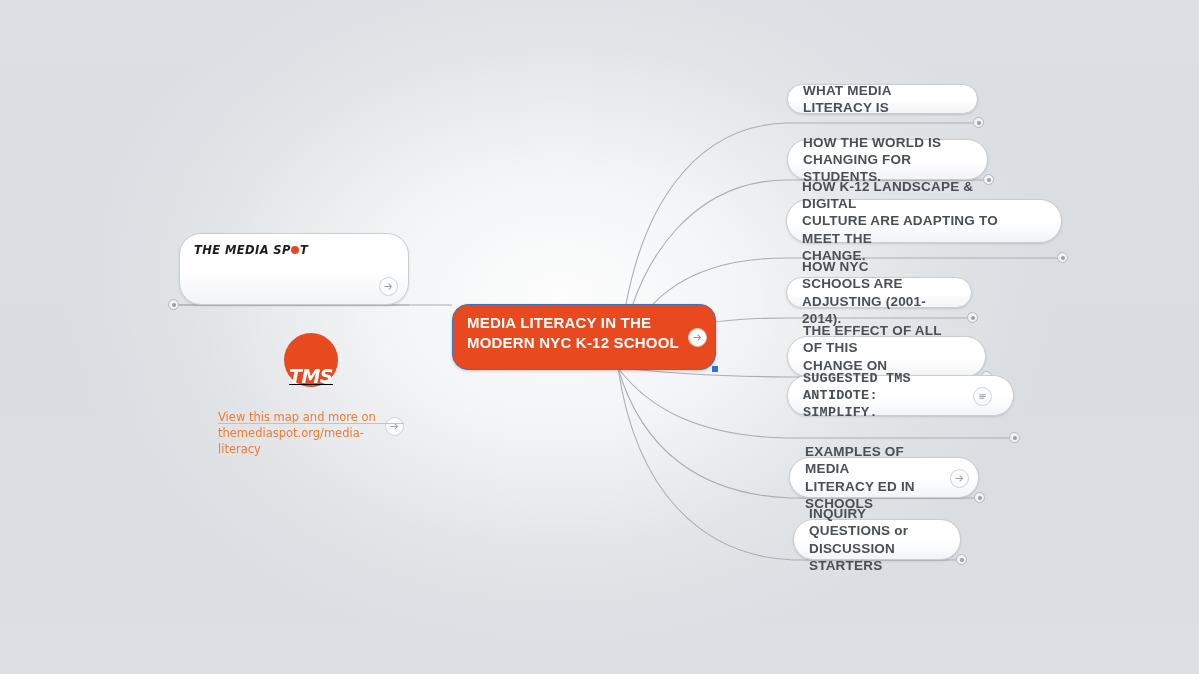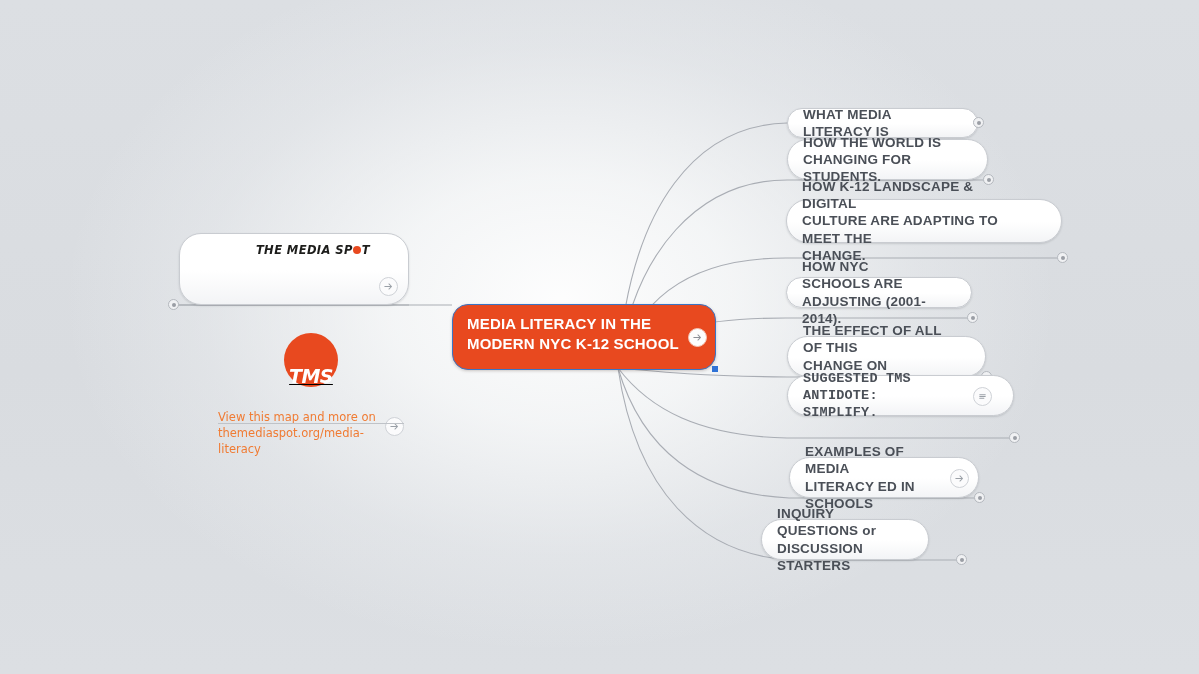--- a/index.html
+++ b/index.html
@@ -94,22 +94,22 @@
     left: 452px;
     top: 304px;
     width: 264px;
     height: 66px;
     border-radius: 16px;
     background: #e8491f;
     border: 1px solid #3a74c4;
     box-sizing: border-box;
     box-shadow: 0 1px 3px rgba(70,50,40,0.25);
     display: flex;
-    align-items: flex-end;
-    padding: 16px 14px;
+    align-items: flex-start;
+    padding: 8px 14px;
   }
   #central .ctext {
     font-size: 15px;
     font-weight: bold;
     color: #ffffff;
     line-height: 1.3;
     letter-spacing: 0.2px;
     white-space: pre-line;
   }
   #central .badge {
@@ -130,21 +130,21 @@
     position: absolute;
     left: 179px;
     top: 233px;
     width: 230px;
     height: 72px;
     border-radius: 22px;
     padding: 7px 38px 8px 14px;
     display: block;
   }
   .tms-logo {
-    text-align: right;
+    text-align: left;
     font-size: 11.5px;
     font-weight: bold;
     letter-spacing: 0.4px;
     color: #1d1d1b;
     font-family: "DejaVu Sans", sans-serif;
     font-style: italic;
     margin: 2px 0 5px 0;
     white-space: nowrap;
   }
   .tms-logo .dot {
@@ -267,21 +267,21 @@
 themediaspot.org/media-literacy</div>
       <div class="badge" style="right:0px; top:7px;">
         <svg width="11" height="11" viewBox="0 0 12 12">
           <path d="M2 6 H9 M6.5 3.2 L9.3 6 L6.5 8.8" fill="none" stroke="#9aa0a7" stroke-width="1.1" stroke-linecap="round" stroke-linejoin="round"></path>
         </svg>
       </div>
     </div>
   </div>
   <div id="tms-underline"></div>
 
-  <div class="node" style="left:787px; top:108px; width:191px; height:30px;">
+  <div class="node" style="left:787px; top:84px; width:191px; height:30px;">
     <div class="label">WHAT MEDIA LITERACY IS</div>
   </div>
   <div class="endpoint" style="left:973px; top:117px;"></div>
 
   <div class="node" style="left:787px; top:139px; width:201px; height:41px;">
     <div class="label">HOW THE WORLD IS
  CHANGING FOR STUDENTS.</div>
   </div>
   <div class="endpoint" style="left:983px; top:174px;"></div>
 
@@ -319,19 +319,19 @@
     <div class="label">EXAMPLES OF MEDIA
 LITERACY ED IN SCHOOLS</div>
     <div class="badge" style="right:9px; top:11px;">
       <svg width="11" height="11" viewBox="0 0 12 12">
         <path d="M2 6 H9 M6.5 3.2 L9.3 6 L6.5 8.8" fill="none" stroke="#9aa0a7" stroke-width="1.1" stroke-linecap="round" stroke-linejoin="round"></path>
       </svg>
     </div>
   </div>
   <div class="endpoint" style="left:974px; top:492px;"></div>
 
-  <div class="node" style="left:761px; top:519px; width:168px; height:41px;">
+  <div class="node" style="left:793px; top:519px; width:168px; height:41px;">
     <div class="label">INQUIRY QUESTIONS or
 DISCUSSION STARTERS</div>
   </div>
   <div class="endpoint" style="left:956px; top:554px;"></div>
 
 </div>
 
 </body></html>

